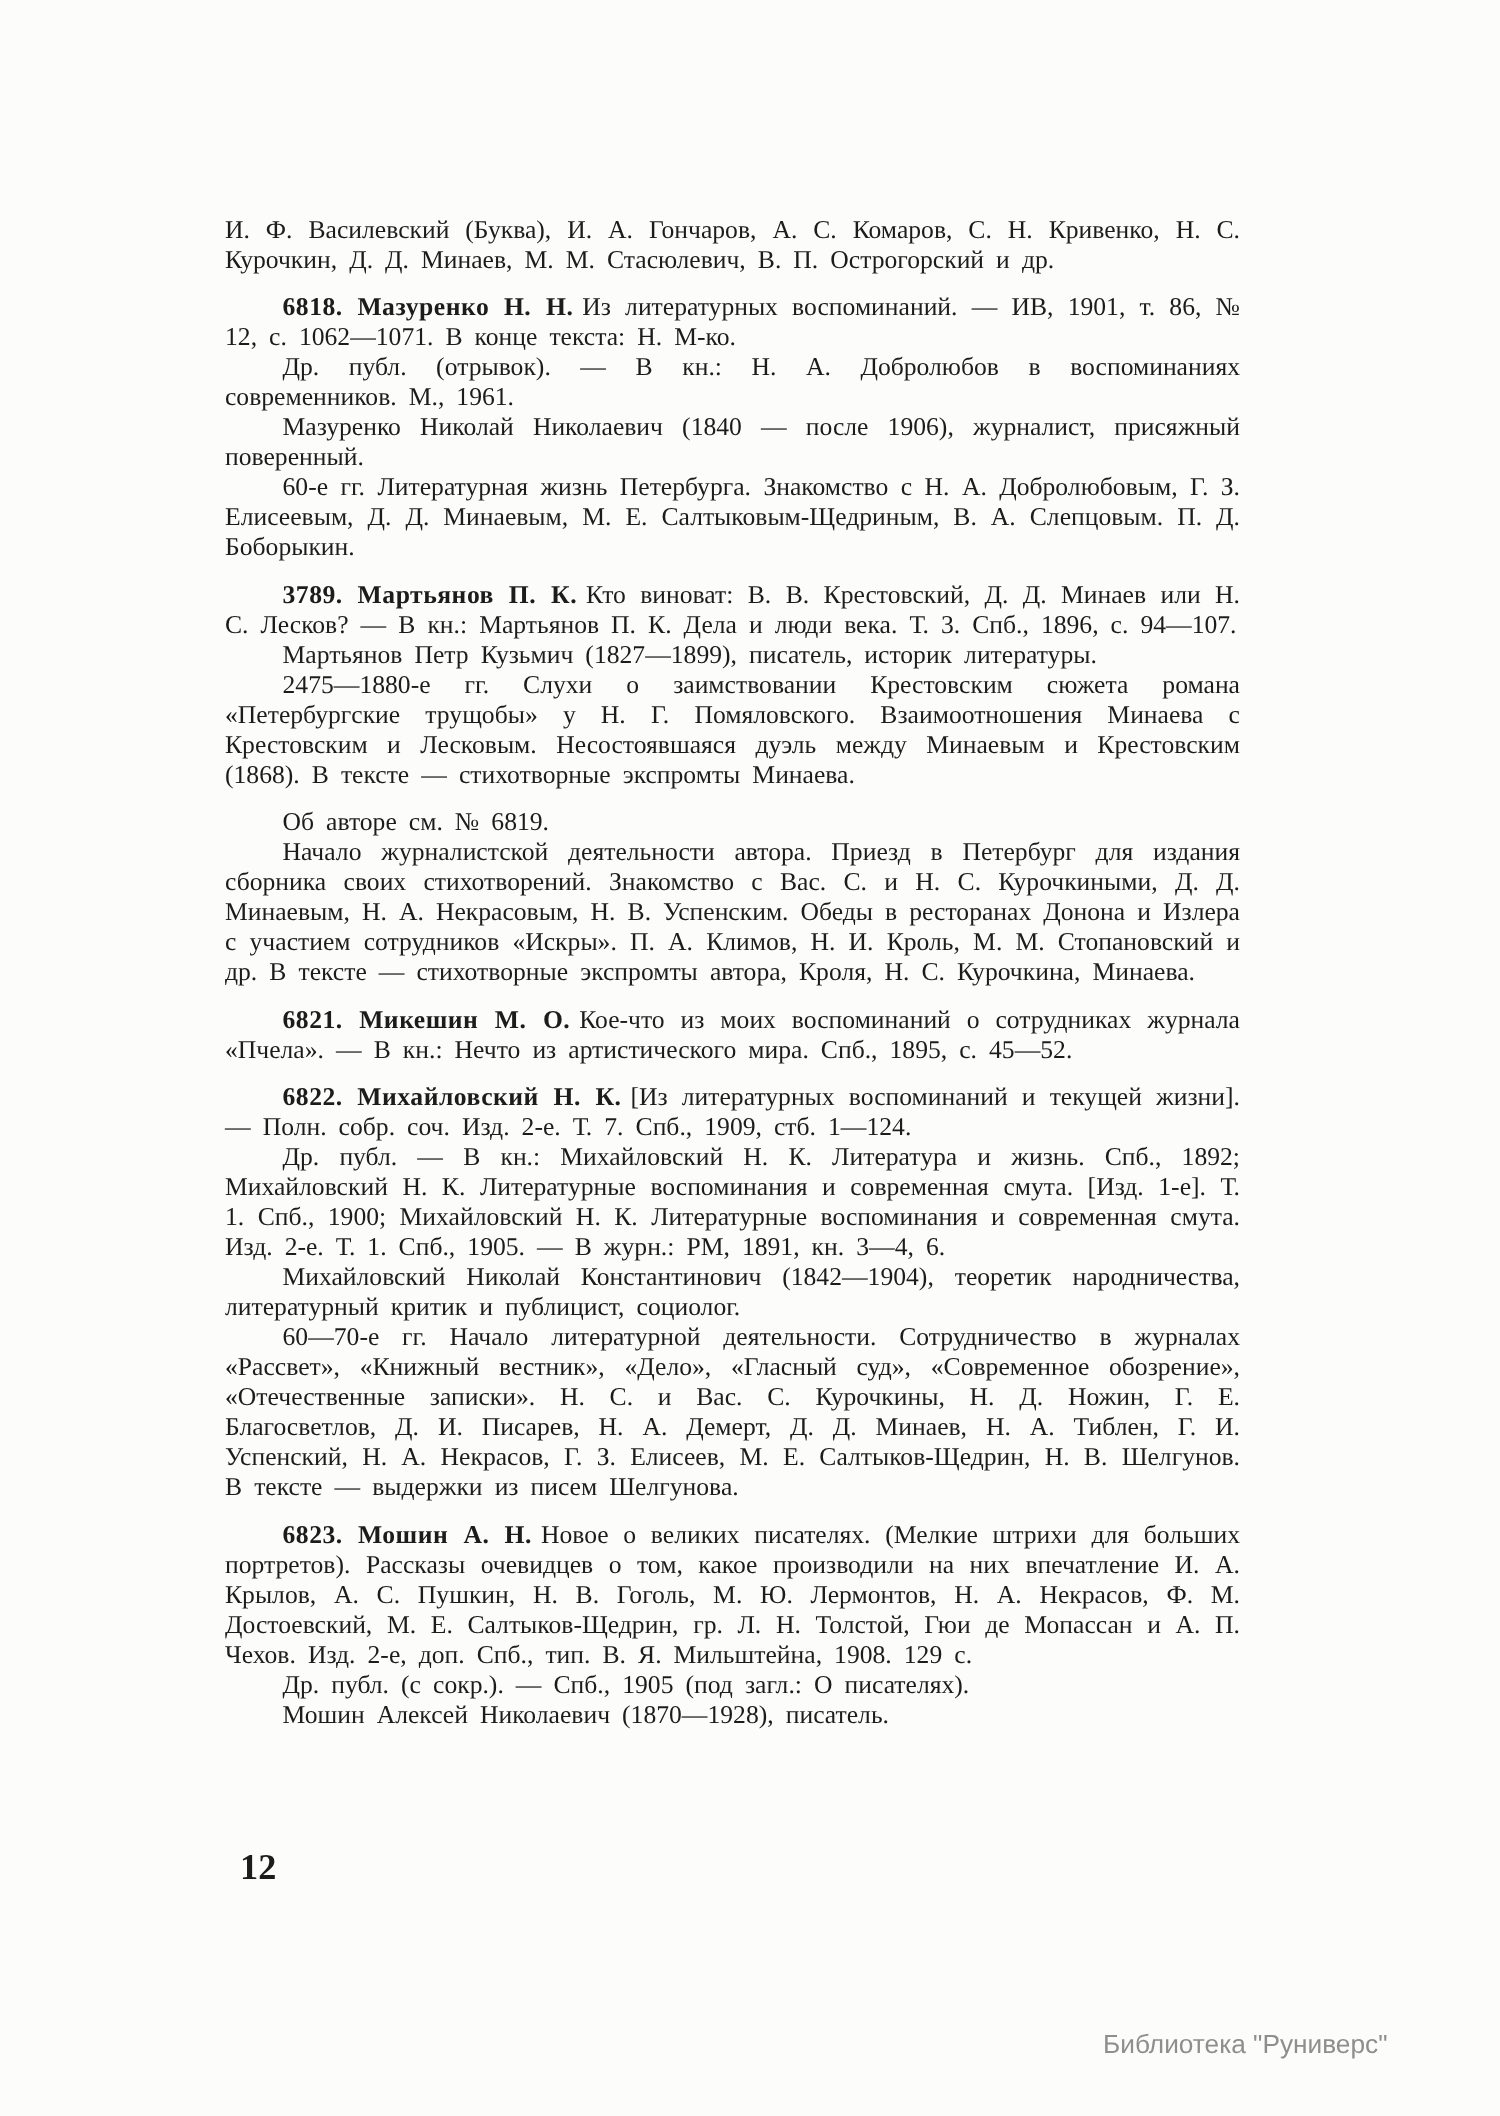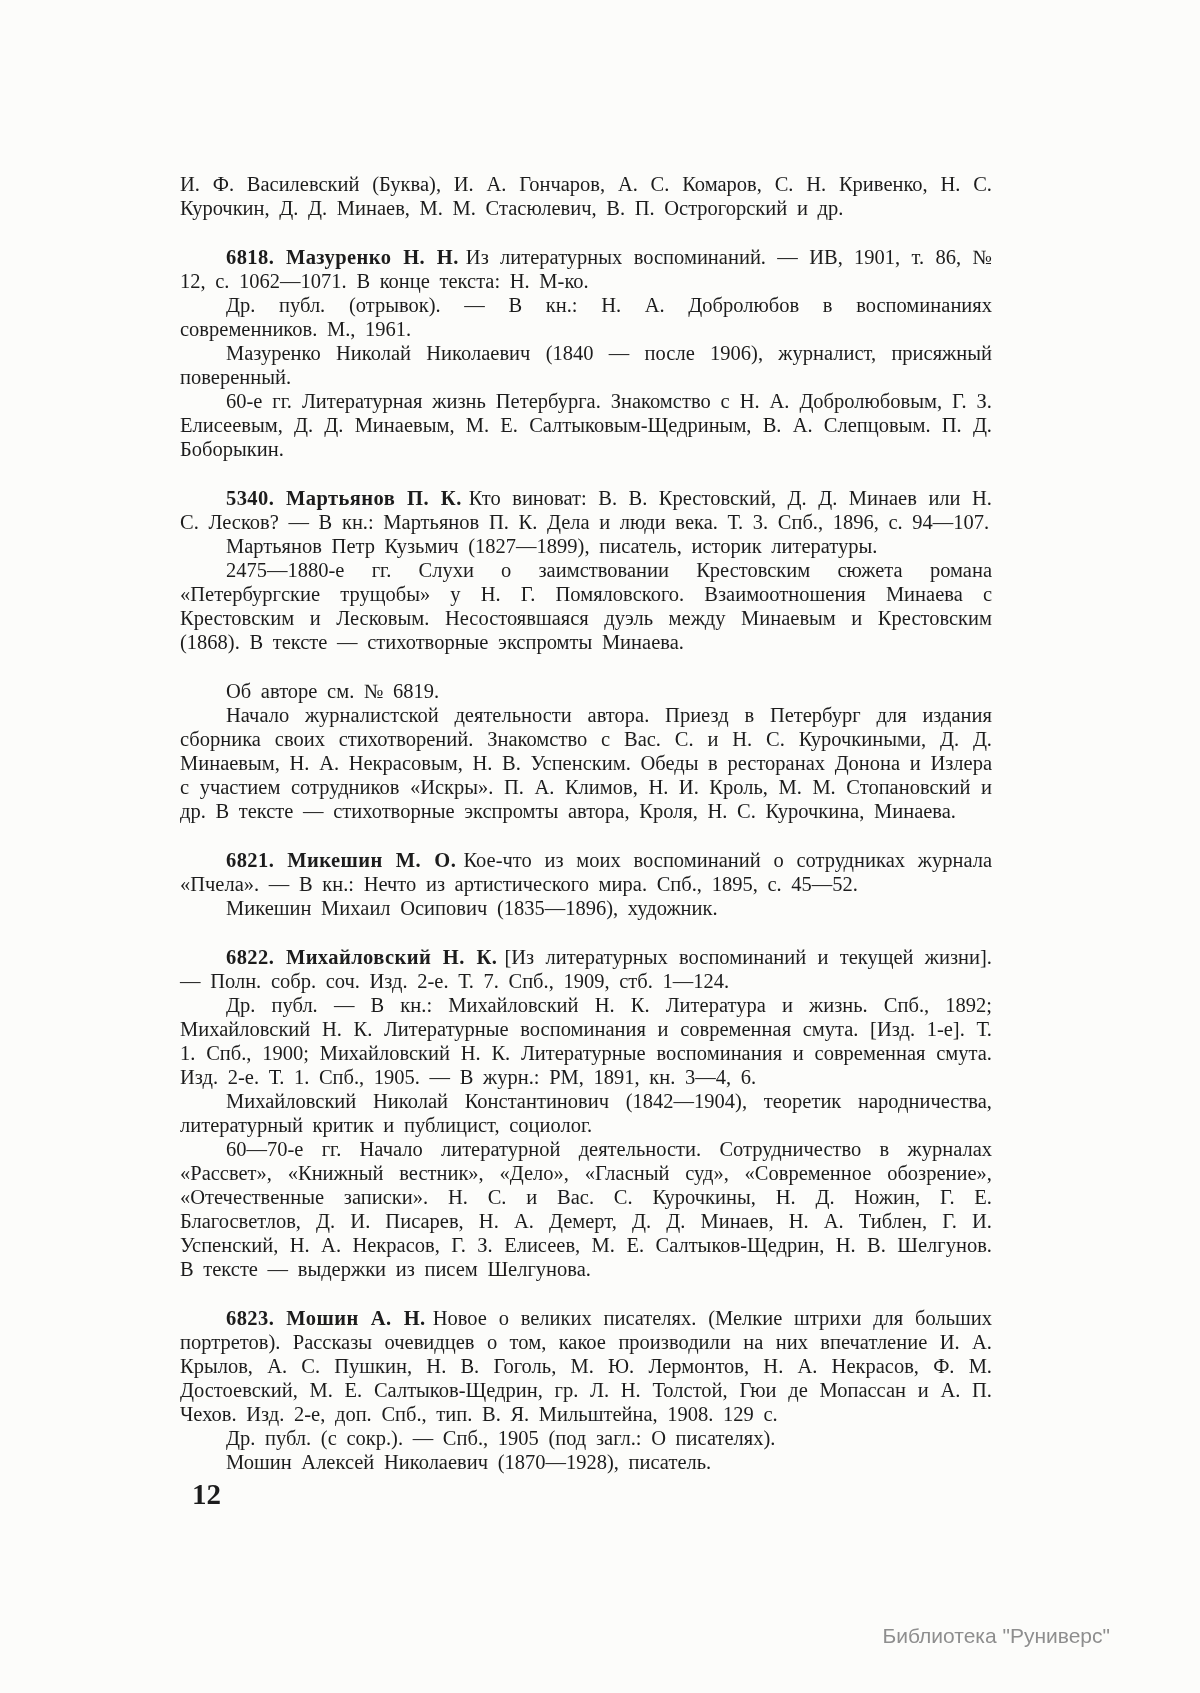--- a/index.html
+++ b/index.html
@@ -17,21 +17,21 @@
     width: 812px;
     font-family: "Liberation Serif", "DejaVu Serif", serif;
     font-size: 20.5px;
     line-height: 24px;
     color: #1c1c1c;
     text-align: justify;
     word-spacing: 0.22em;
   }
   .para { margin: 0; text-indent: 46px; }
   .para.no-indent { text-indent: 0; }
-  .entry { margin-top: 25px; }
+  .entry { margin-top: 14px; }
   .lead { font-weight: bold; margin-right: 0.35em; letter-spacing: 0.02em; }
   .page-number {
     position: absolute;
     left: 192px;
     top: 1478px;
     font-family: "Liberation Serif", "DejaVu Serif", serif;
     font-weight: bold;
     font-size: 29px;
     color: #1c1c1c;
   }
@@ -54,33 +54,32 @@
     <p class="para no-indent">И. Ф. Василевский (Буква), И. А. Гончаров, А. С. Комаров, С. Н. Кривенко, Н. С. Курочкин, Д. Д. Минаев, М. М. Стасюлевич, В. П. Острогорский и др.</p>
 
     <div class="entry">
       <p class="para"><span class="lead">6818. Мазуренко Н. Н.</span><span>Из литературных воспоминаний. — ИВ, 1901, т. 86, № 12, с. 1062—1071. В конце текста: Н. М-ко.</span></p>
       <p class="para">Др. публ. (отрывок). — В кн.: Н. А. Добролюбов в воспоминаниях современников. М., 1961.</p>
       <p class="para">Мазуренко Николай Николаевич (1840 — после 1906), журналист, присяжный поверенный.</p>
       <p class="para">60-е гг. Литературная жизнь Петербурга. Знакомство с Н. А. Добролюбовым, Г. З. Елисеевым, Д. Д. Минаевым, М. Е. Салтыковым-Щедриным, В. А. Слепцовым. П. Д. Боборыкин.</p>
     </div>
 
     <div class="entry">
-      <p class="para"><span class="lead">5340. Мартьянов П. К.</span><span>Кто виноват: В. В. Крестовский, Д. Д. Минаев или Н. С. Лесков? — В кн.: Мартьянов П. К. Дела и люди века. Т. 3. Спб., 1896, с. 94—107.</span></p>
+      <p class="para"><span class="lead">3789. Мартьянов П. К.</span><span>Кто виноват: В. В. Крестовский, Д. Д. Минаев или Н. С. Лесков? — В кн.: Мартьянов П. К. Дела и люди века. Т. 3. Спб., 1896, с. 94—107.</span></p>
       <p class="para">Мартьянов Петр Кузьмич (1827—1899), писатель, историк литературы.</p>
       <p class="para">2475—1880-е гг. Слухи о заимствовании Крестовским сюжета романа «Петербургские трущобы» у Н. Г. Помяловского. Взаимоотношения Минаева с Крестовским и Лесковым. Несостоявшаяся дуэль между Минаевым и Крестовским (1868). В тексте — стихотворные экспромты Минаева.</p>
     </div>
 
     <div class="entry">
       <p class="para">Об авторе см. № 6819.</p>
       <p class="para">Начало журналистской деятельности автора. Приезд в Петербург для издания сборника своих стихотворений. Знакомство с Вас. С. и Н. С. Курочкиными, Д. Д. Минаевым, Н. А. Некрасовым, Н. В. Успенским. Обеды в ресторанах Донона и Излера с участием сотрудников «Искры». П. А. Климов, Н. И. Кроль, М. М. Стопановский и др. В тексте — стихотворные экспромты автора, Кроля, Н. С. Курочкина, Минаева.</p>
     </div>
 
     <div class="entry">
       <p class="para"><span class="lead">6821. Микешин М. О.</span><span>Кое-что из моих воспоминаний о сотрудниках журнала «Пчела». — В кн.: Нечто из артистического мира. Спб., 1895, с. 45—52.</span></p>
-      <p class="para">Микешин Михаил Осипович (1835—1896), художник.</p>
     </div>
 
     <div class="entry">
       <p class="para"><span class="lead">6822. Михайловский Н. К.</span><span>[Из литературных воспоминаний и текущей жизни]. — Полн. собр. соч. Изд. 2-е. Т. 7. Спб., 1909, стб. 1—124.</span></p>
       <p class="para">Др. публ. — В кн.: Михайловский Н. К. Литература и жизнь. Спб., 1892; Михайловский Н. К. Литературные воспоминания и современная смута. [Изд. 1-е]. Т. 1. Спб., 1900; Михайловский Н. К. Литературные воспоминания и современная смута. Изд. 2-е. Т. 1. Спб., 1905. — В журн.: РМ, 1891, кн. 3—4, 6.</p>
       <p class="para">Михайловский Николай Константинович (1842—1904), теоретик народничества, литературный критик и публицист, социолог.</p>
       <p class="para">60—70-е гг. Начало литературной деятельности. Сотрудничество в журналах «Рассвет», «Книжный вестник», «Дело», «Гласный суд», «Современное обозрение», «Отечественные записки». Н. С. и Вас. С. Курочкины, Н. Д. Ножин, Г. Е. Благосветлов, Д. И. Писарев, Н. А. Демерт, Д. Д. Минаев, Н. А. Тиблен, Г. И. Успенский, Н. А. Некрасов, Г. З. Елисеев, М. Е. Салтыков-Щедрин, Н. В. Шелгунов. В тексте — выдержки из писем Шелгунова.</p>
     </div>
 
     <div class="entry">

